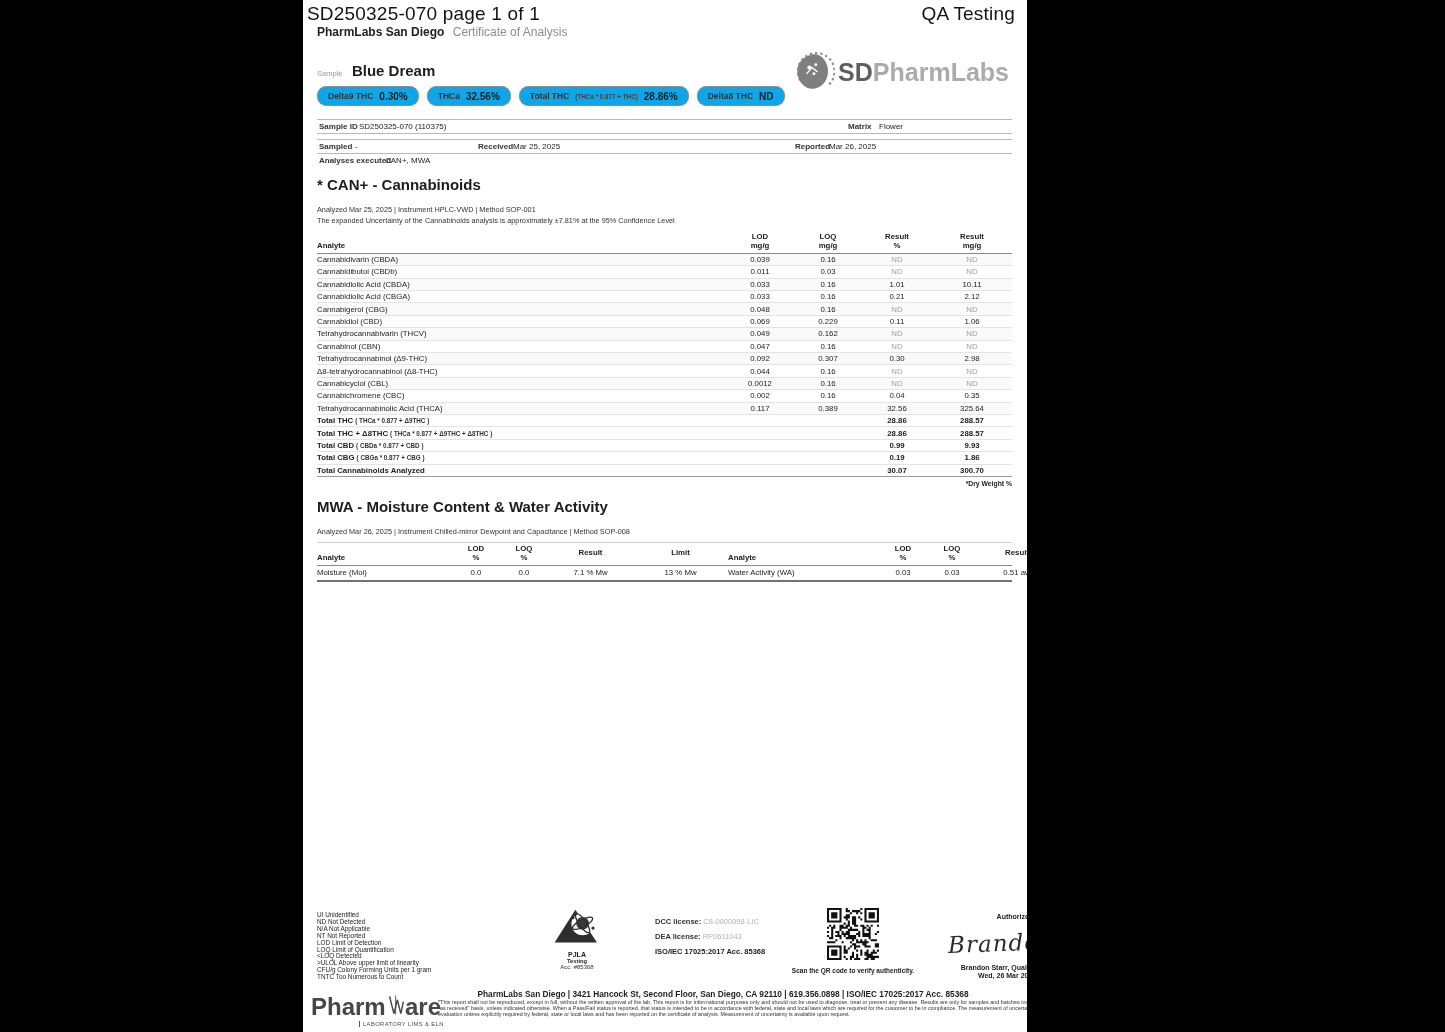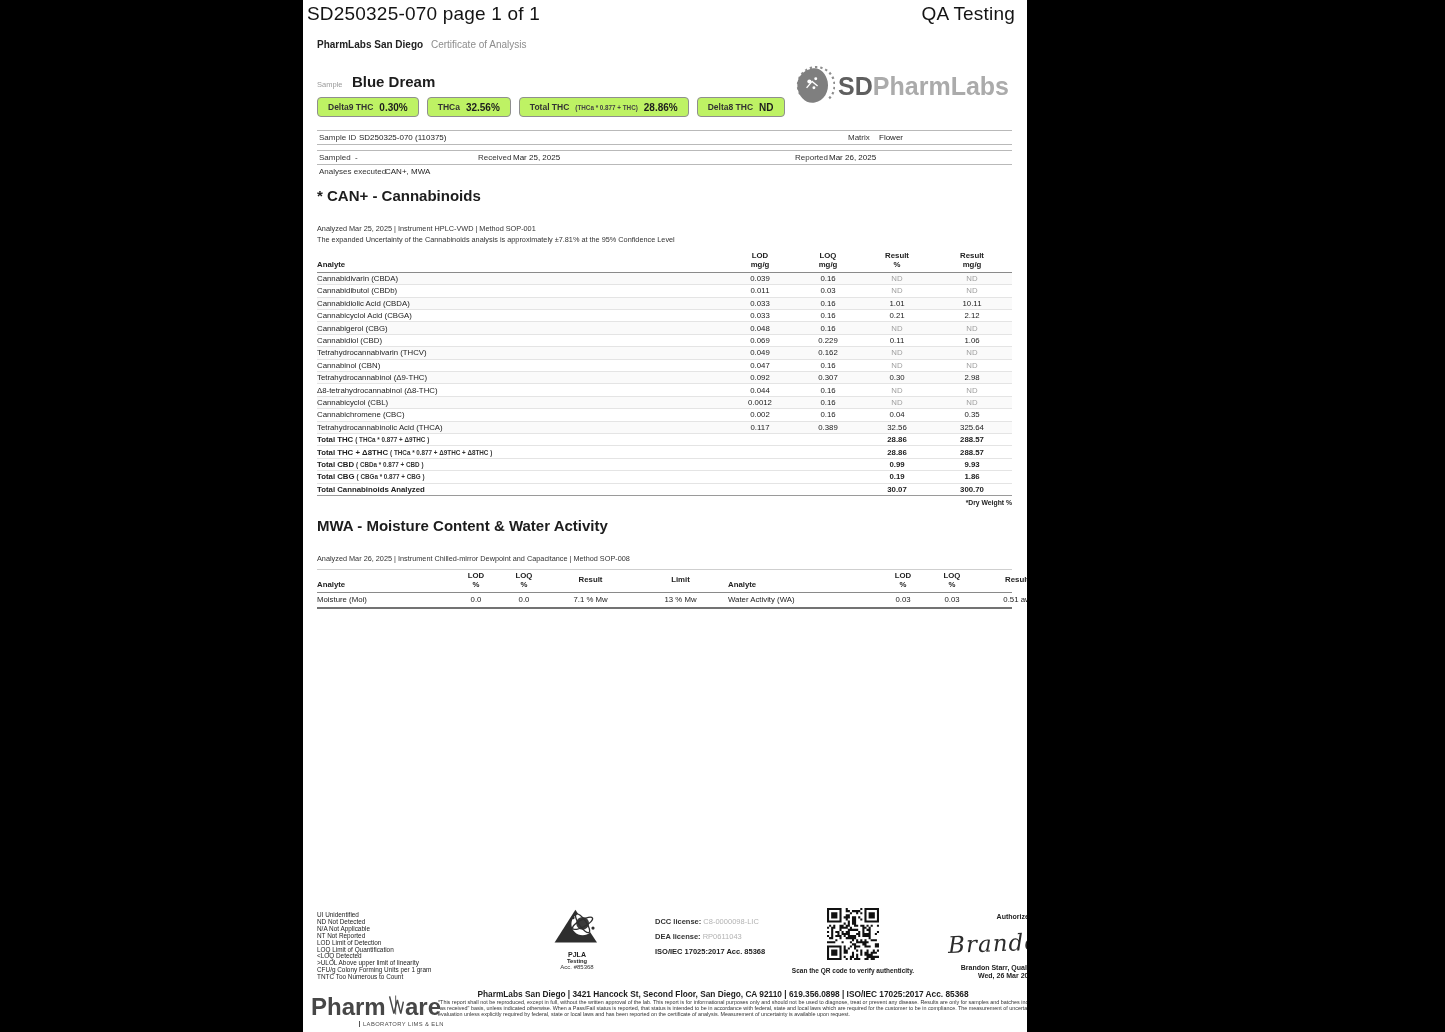--- a/index.html
+++ b/index.html
@@ -6,51 +6,51 @@
   body{width:1445px;height:1032px;background:#000;position:relative;
        font-family:"Liberation Sans",sans-serif;color:#222}
   .page{position:absolute;left:303px;top:0;width:724px;height:1032px;background:#fff;overflow:hidden}
 
   
   .doc-header{display:flex;justify-content:space-between;align-items:flex-start;
               padding:3px 12px 0 4px;font-size:19px;font-weight:500;color:#141414;letter-spacing:.2px}
 
   .inner{position:relative;padding:0 15px 0 14px}
 
-  .lab-line{margin-top:14px;font-size:10px}
+  .lab-line{font-size:12px}
   .lab-name{font-weight:700;color:#222}
   .doc-type{color:#8d8d8d;margin-left:5px}
 
   .logo{position:absolute;top:24px;right:18px;display:flex;align-items:center;gap:3px}
   .logo-sd{font-size:25px;color:#5f5f5f;font-weight:600}
   .logo-rest{font-size:25px;color:#ababab;font-weight:600}
 
   .sample-line{margin-top:23px}
   .s-label{font-size:7.5px;color:#9a9a9a;margin-right:5px}
   .s-name{font-size:15px;font-weight:700;color:#1d1d1d}
 
   .pills{display:flex;gap:8px;margin-top:6px}
-  .pill{display:flex;align-items:center;gap:6px;border:1px solid #8f8f8f;background:#bef264;
-        border-radius:4px;padding:0 10px;height:18px}
+  .pill{display:flex;align-items:center;gap:6px;border:1px solid #8f8f8f;background:#0ea5e9;
+        border-radius:9px;padding:0 10px;height:18px}
   .pill-label{font-size:8.5px;font-weight:700;color:#333;white-space:nowrap}
   .pill-formula{font-size:6.3px;font-weight:600;color:#444;white-space:nowrap}
   .pill-formula:empty{display:none}
   .pill-value{font-size:10px;font-weight:700;color:#1d1d1d;white-space:nowrap}
 
   .info-block{margin-top:13px}
   .ir{position:relative;height:13px;font-size:8px;line-height:13px}
   .ir span{position:absolute;white-space:nowrap}
-  .ir .lbl{font-weight:400;color:#333}
+  .ir .lbl{font-weight:700;color:#333}
   .ir .val{color:#222}
   .ir-1,.ir-2{border-top:1px solid #b9b9b9;border-bottom:1px solid #b9b9b9}
   .gapline{height:5px}
   .ir-3{border:none;height:11px}
 
   .section-title{margin-top:11px;font-size:15px;font-weight:700;color:#1c1c1c}
-  .meta{font-size:7.3px;color:#333;margin-top:20px}
+  .meta{font-size:7.3px;color:#333;margin-top:12px}
   .meta2{font-size:7.3px;color:#333;margin-top:2px}
 
   .c-grid{display:grid;grid-template-columns:1fr 68px 68px 70px 80px;align-items:center}
   .c-head{border-bottom:1px solid #8a8a8a;padding:3px 0 2px}
   .c-head .h{font-size:7.8px;font-weight:700;text-align:center;line-height:1.15;color:#222}
   .c-head .h.analyte{text-align:left;align-self:end}
   .c-row{height:11.4px;border-bottom:1px solid #e4e4e4;font-size:7.8px}
   .c-rows .c-row:nth-child(odd){background:#fafafa}
   .c-row .name{color:#222;white-space:nowrap}
   .num{text-align:center;color:#222}
@@ -207,21 +207,21 @@
           <div class="num nd">ND</div>
         </div>
         <div class="c-grid c-row">
           <div class="name">Cannabidiolic Acid (CBDA)</div>
           <div class="num">0.033</div>
           <div class="num">0.16</div>
           <div class="num">1.01</div>
           <div class="num">10.11</div>
         </div>
         <div class="c-grid c-row">
-          <div class="name">Cannabicyclol Acid (CBGA)</div>
+          <div class="name">Cannabidiolic Acid (CBGA)</div>
           <div class="num">0.033</div>
           <div class="num">0.16</div>
           <div class="num">0.21</div>
           <div class="num">2.12</div>
         </div>
         <div class="c-grid c-row">
           <div class="name">Cannabigerol (CBG)</div>
           <div class="num">0.048</div>
           <div class="num">0.16</div>
           <div class="num nd">ND</div>

